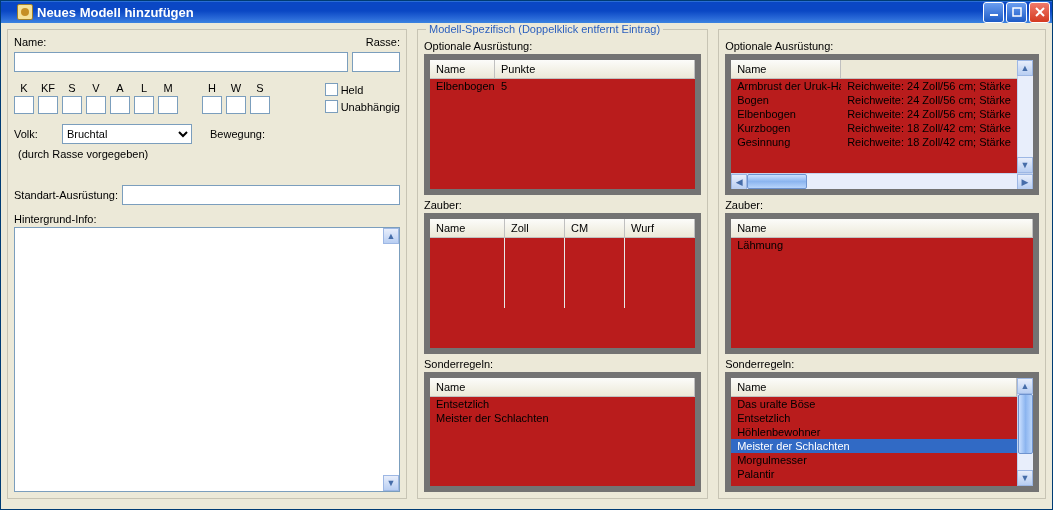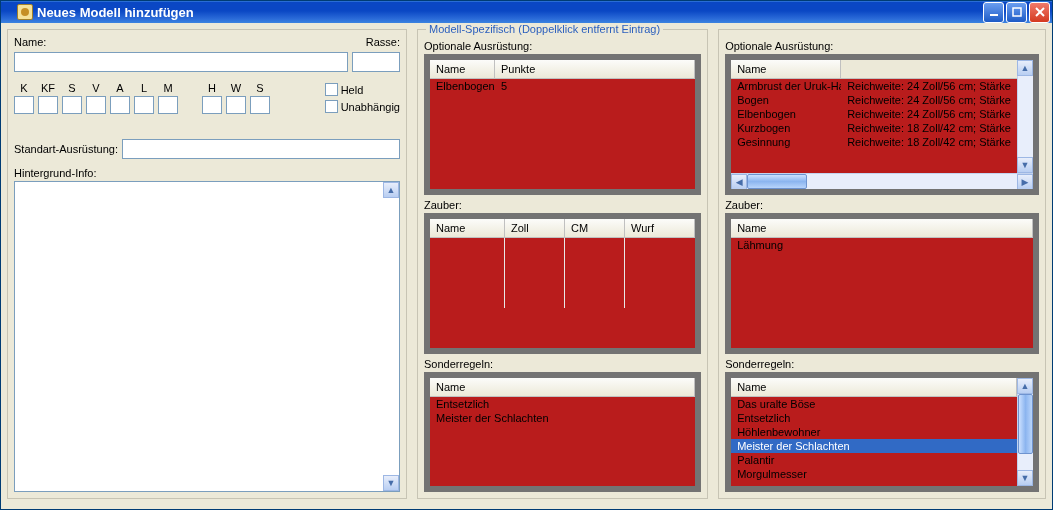--- a/index.html
+++ b/index.html
@@ -318,20 +318,29 @@
             <span class="box"></span>
             <label>Held</label>
           </div>
           <div class="checkbox">
             <span class="box"></span>
             <label>Unabhängig</label>
           </div>
         </div>
       </div>
 
+      <div class="row" style="margin-top:6px;">
+        <label style="width:44px">Volk:</label>
+        <select style="width:130px">
+          <option>Bruchtal</option>
+        </select>
+        <div style="width:10px"></div>
+        <label>Bewegung:</label>
+        <span style="margin-left:4px">(durch Rasse vorgegeben)</span>
+      </div>
 
 
       <div class="row" style="margin-top:21px;">
         <label>Standart-Ausrüstung:</label>
         <input type="text" style="flex: 1 1 0%;">
       </div>
 
       <label class="section-label">Hintergrund-Info:</label>
       <div class="textarea" style="flex:1">
         <div class="scroll-up">▲</div>
@@ -483,24 +492,24 @@
                 <div class="grid-row">
                   <div style="flex:1">Entsetzlich</div>
                 </div>
                 <div class="grid-row">
                   <div style="flex:1">Höhlenbewohner</div>
                 </div>
                 <div class="grid-row selected">
                   <div style="flex:1">Meister der Schlachten</div>
                 </div>
                 <div class="grid-row">
+                  <div style="flex:1">Morgulmesser</div>
+                </div>
+                <div class="grid-row">
                   <div style="flex:1">Palantir</div>
-                </div>
-                <div class="grid-row">
-                  <div style="flex:1">Morgulmesser</div>
                 </div>
               </div>
             <div class="scrollbar">
               <div class="scroll-up">▲</div>
               <div class="thumb" style="top:16px;height:60px;"></div>
               <div class="scroll-down">▼</div>
             </div>
           </div>
         </div>
       </div>

